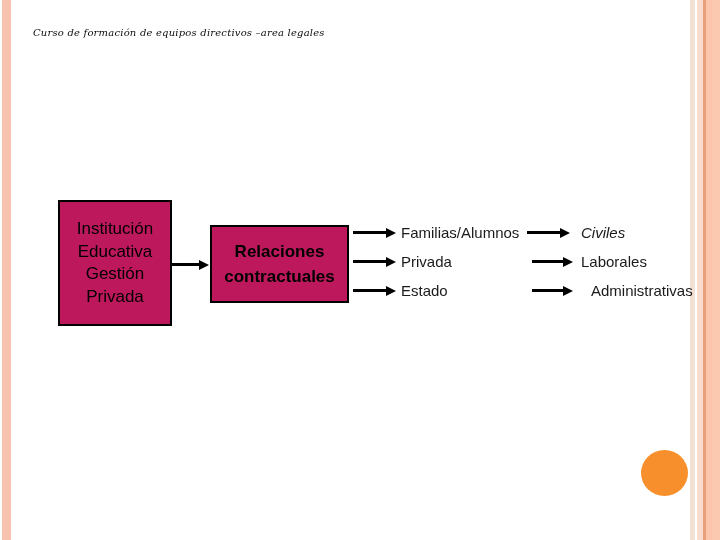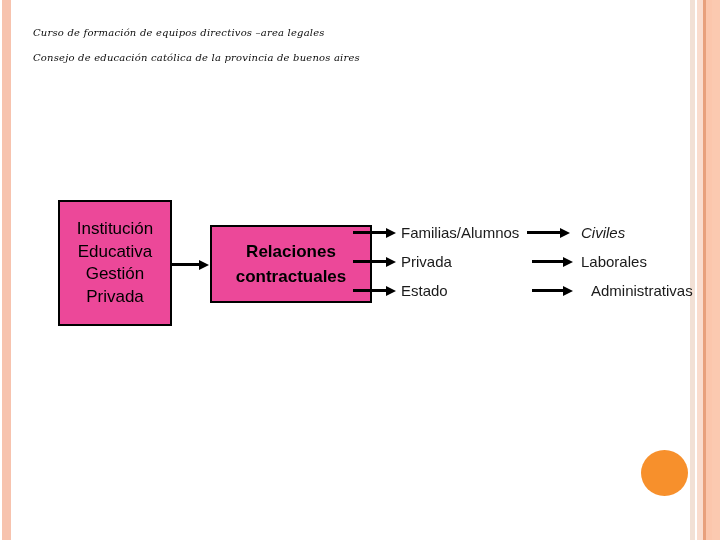--- a/index.html
+++ b/index.html
@@ -44,41 +44,41 @@
     color: #0b0b0b;
     letter-spacing: 0.2px;
     line-height: 25px;
     white-space: nowrap;
   }
 
   
   .box {
     position: absolute;
     border: 2px solid #000000;
-    background: #ec4899;
+    background: #be185d;
     box-sizing: border-box;
     display: flex;
     align-items: center;
     justify-content: center;
     text-align: center;
     color: #000000;
     font-family: "Liberation Sans", sans-serif;
   }
   #box-institucion {
     left: 58px;
     top: 200px;
     width: 114px;
     height: 126px;
     font-size: 17px;
     line-height: 22.5px;
   }
   #box-relaciones {
     left: 210px;
     top: 225px;
-    width: 162px;
+    width: 139px;
     height: 78px;
     font-size: 17px;
     line-height: 25px;
     font-weight: bold;
   }
   .box-text { padding: 0 2px; }
 
   
   .arrow {
     position: absolute;
@@ -126,21 +126,20 @@
   <div class="edge-bar bar-left-1"></div>
 
   <div class="edge-bar bar-right-1"></div>
   <div class="edge-bar bar-right-2"></div>
   <div class="edge-bar bar-right-3"></div>
   <div class="edge-bar bar-right-4"></div>
   <div class="edge-bar bar-right-5"></div>
 
   <div class="header">
     <div class="header-line">Curso de formación de equipos directivos –area legales</div>
-    <div class="header-line">Consejo de educación católica de la provincia de buenos aires</div>
   </div>
 
   <div class="box" id="box-institucion">
     <div class="box-text">
       <div>Institución</div>
       <div>Educativa</div>
       <div>Gestión</div>
       <div>Privada</div>
     </div>
   </div>

